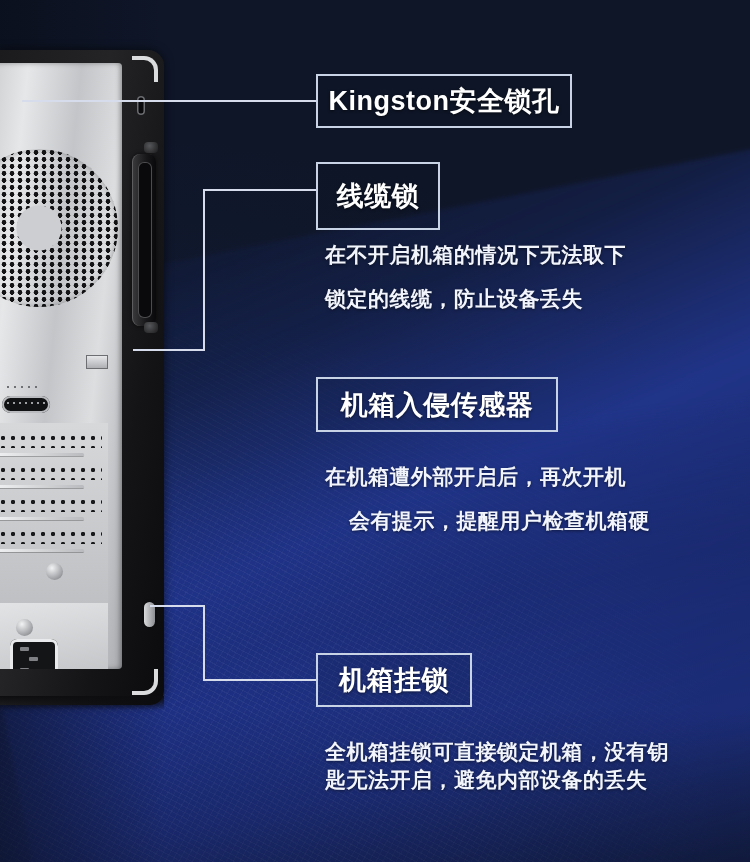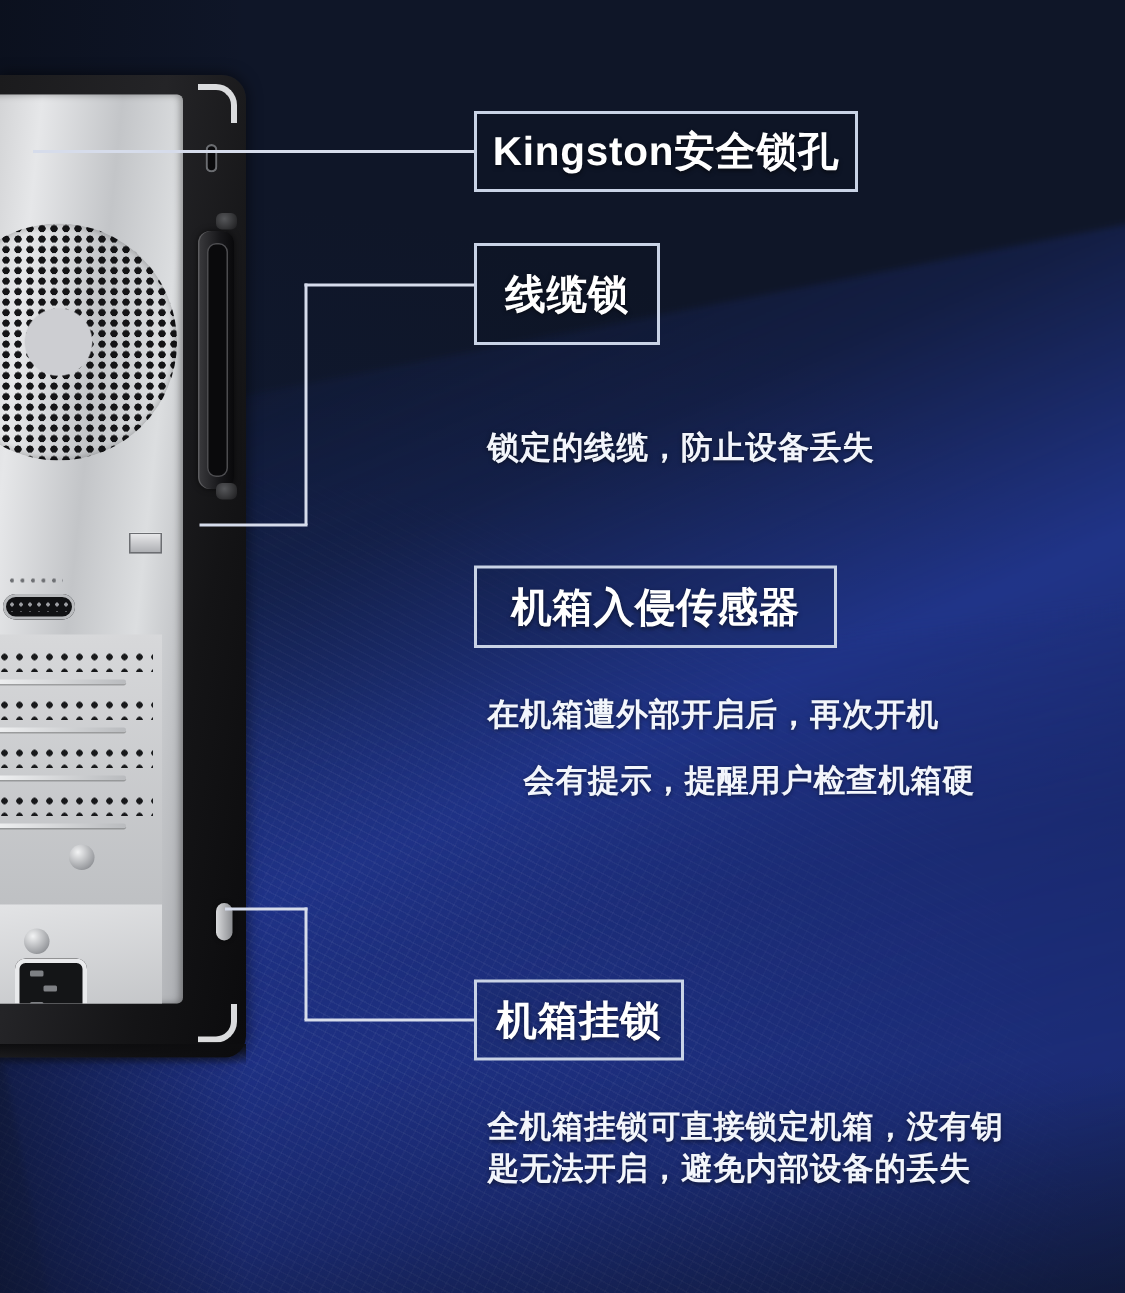--- a/index.html
+++ b/index.html
@@ -288,30 +288,31 @@
   <div class="callout-box" style="left:316px;top:74px;width:256px;height:54px;">
     <span>Kingston安全锁孔</span>
   </div>
 
   <div class="lead h" style="left:203px;top:189px;width:113px;"></div>
   <div class="lead v" style="left:203px;top:189px;height:161px;"></div>
   <div class="lead h" style="left:133px;top:349px;width:72px;"></div>
   <div class="callout-box" style="left:316px;top:162px;width:124px;height:68px;">
     <span>线缆锁</span>
   </div>
+  <div class="desc" style="left:325px;top:233px;">在不开启机箱的情况下无法取下</div>
   <div class="desc" style="left:325px;top:277px;">锁定的线缆，防止设备丢失</div>
 
   <div class="callout-box" style="left:316px;top:377px;width:242px;height:55px;">
     <span>机箱入侵传感器</span>
   </div>
   <div class="desc" style="left:325px;top:455px;">在机箱遭外部开启后，再次开机</div>
   <div class="desc" style="left:325px;top:499px;margin-left:24px;">会有提示，提醒用户检查机箱硬</div>
 
   <div class="lead h" style="left:150px;top:605px;width:55px;"></div>
   <div class="lead v" style="left:203px;top:605px;height:75px;"></div>
   <div class="lead h" style="left:203px;top:679px;width:113px;"></div>
-  <div class="callout-box" style="left:316px;top:653px;width:140px;height:54px;">
+  <div class="callout-box" style="left:316px;top:653px;width:156px;height:54px;">
     <span>机箱挂锁</span>
   </div>
   <div class="desc" style="left:325px;top:730px;">全机箱挂锁可直接锁定机箱，没有钥</div>
   <div class="desc" style="left:325px;top:758px;">匙无法开启，避免内部设备的丢失</div>
 
 </div>
 
 </body></html>

